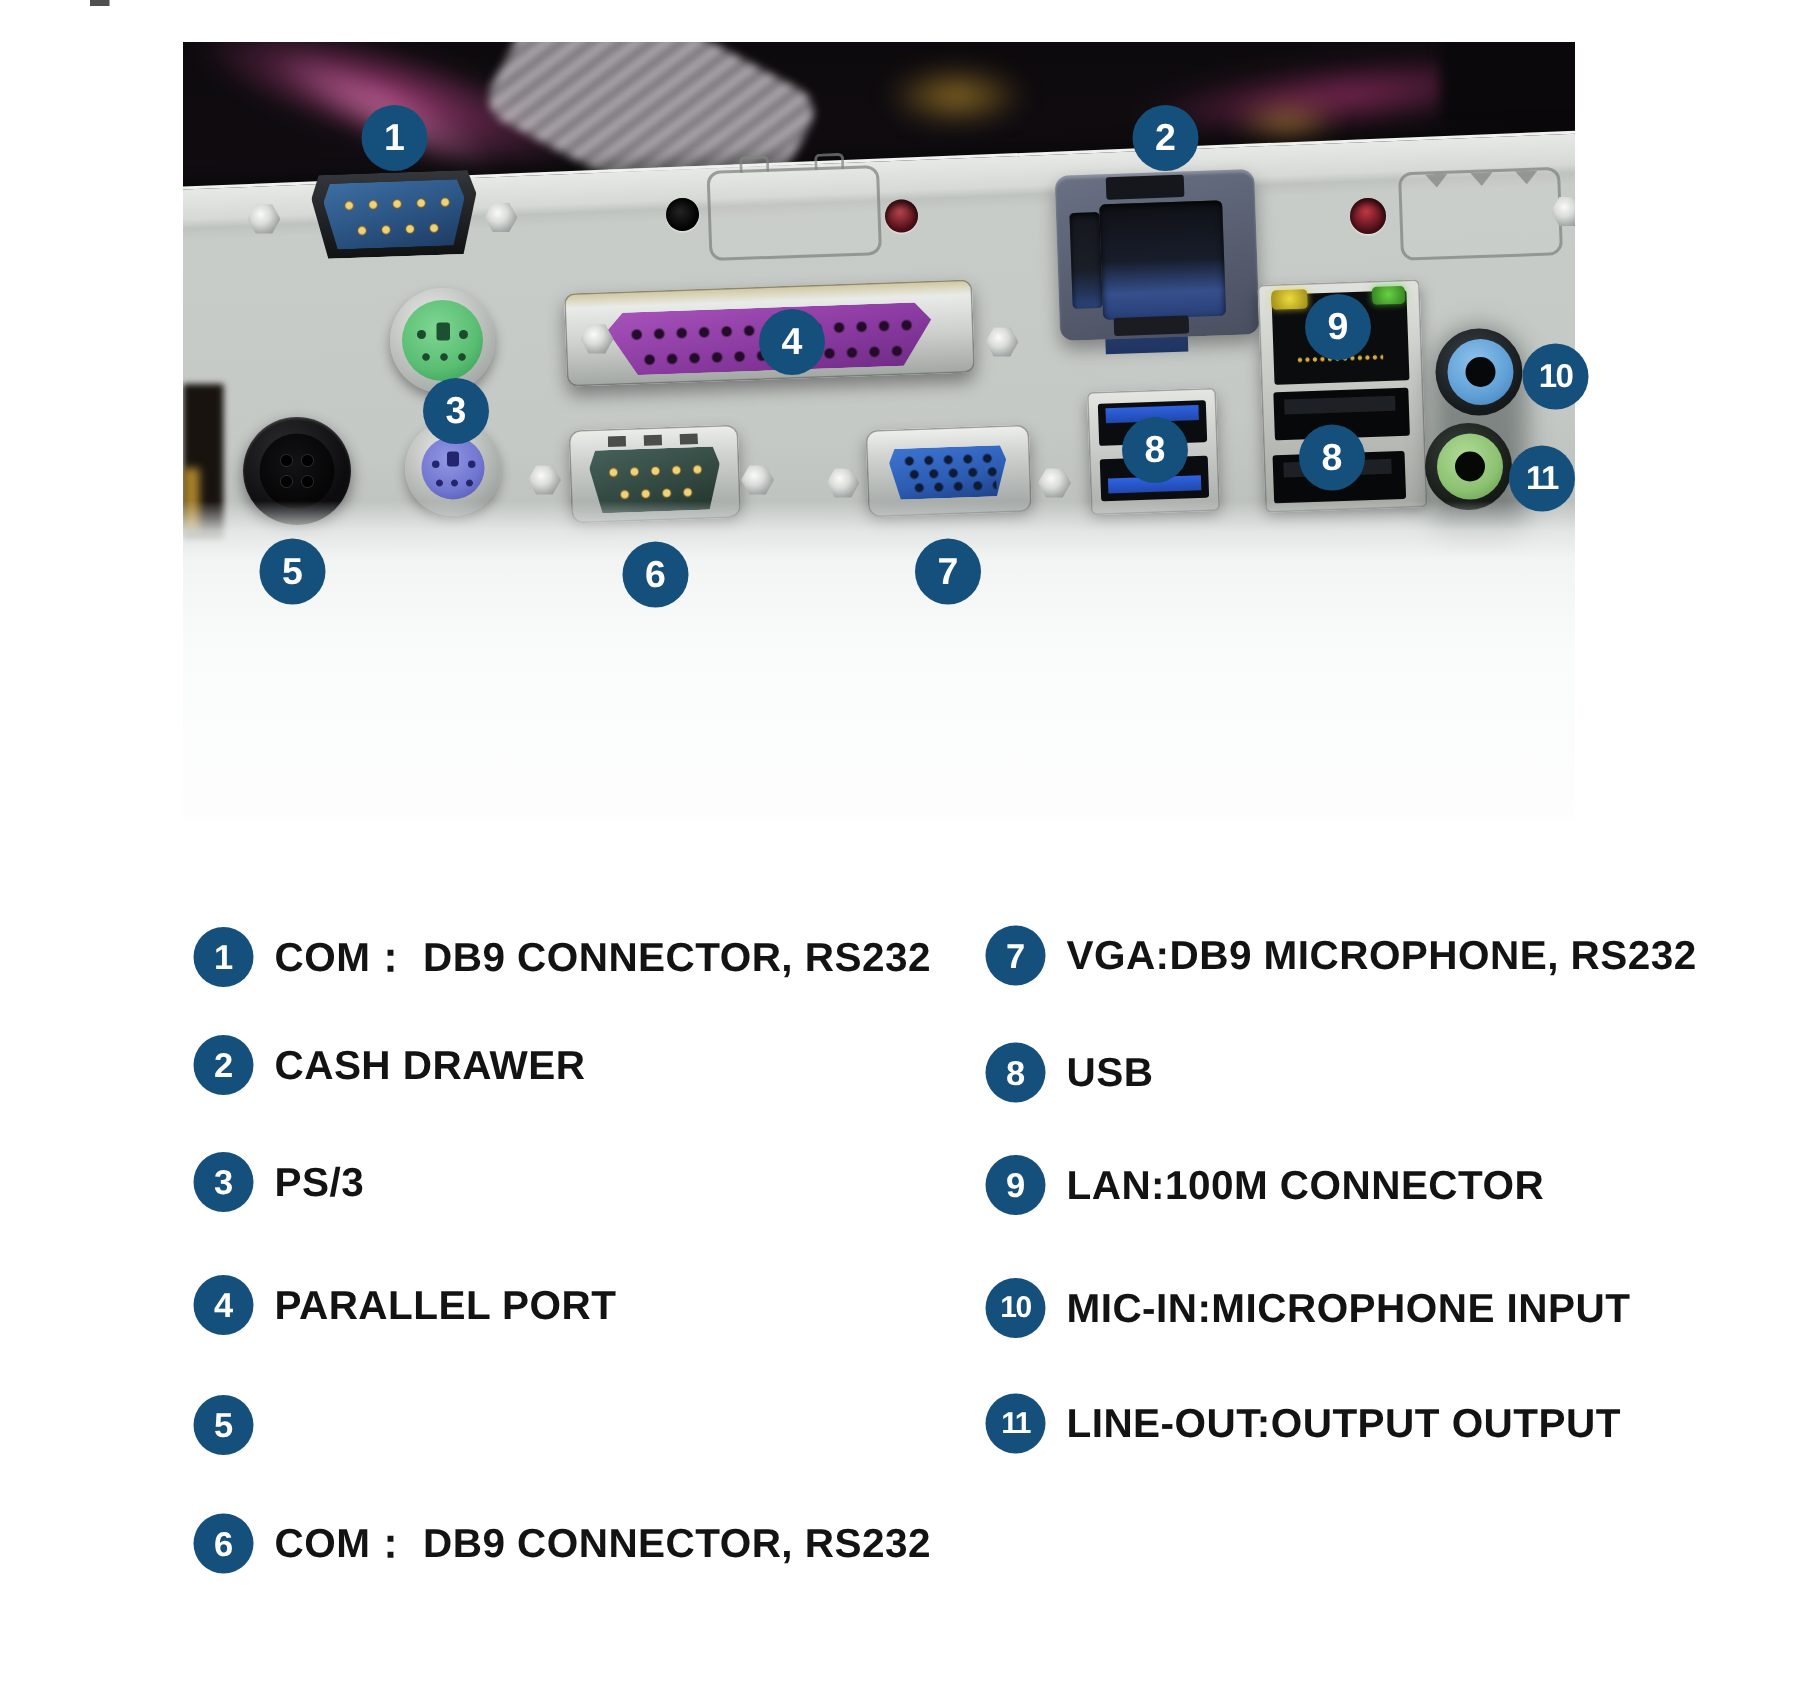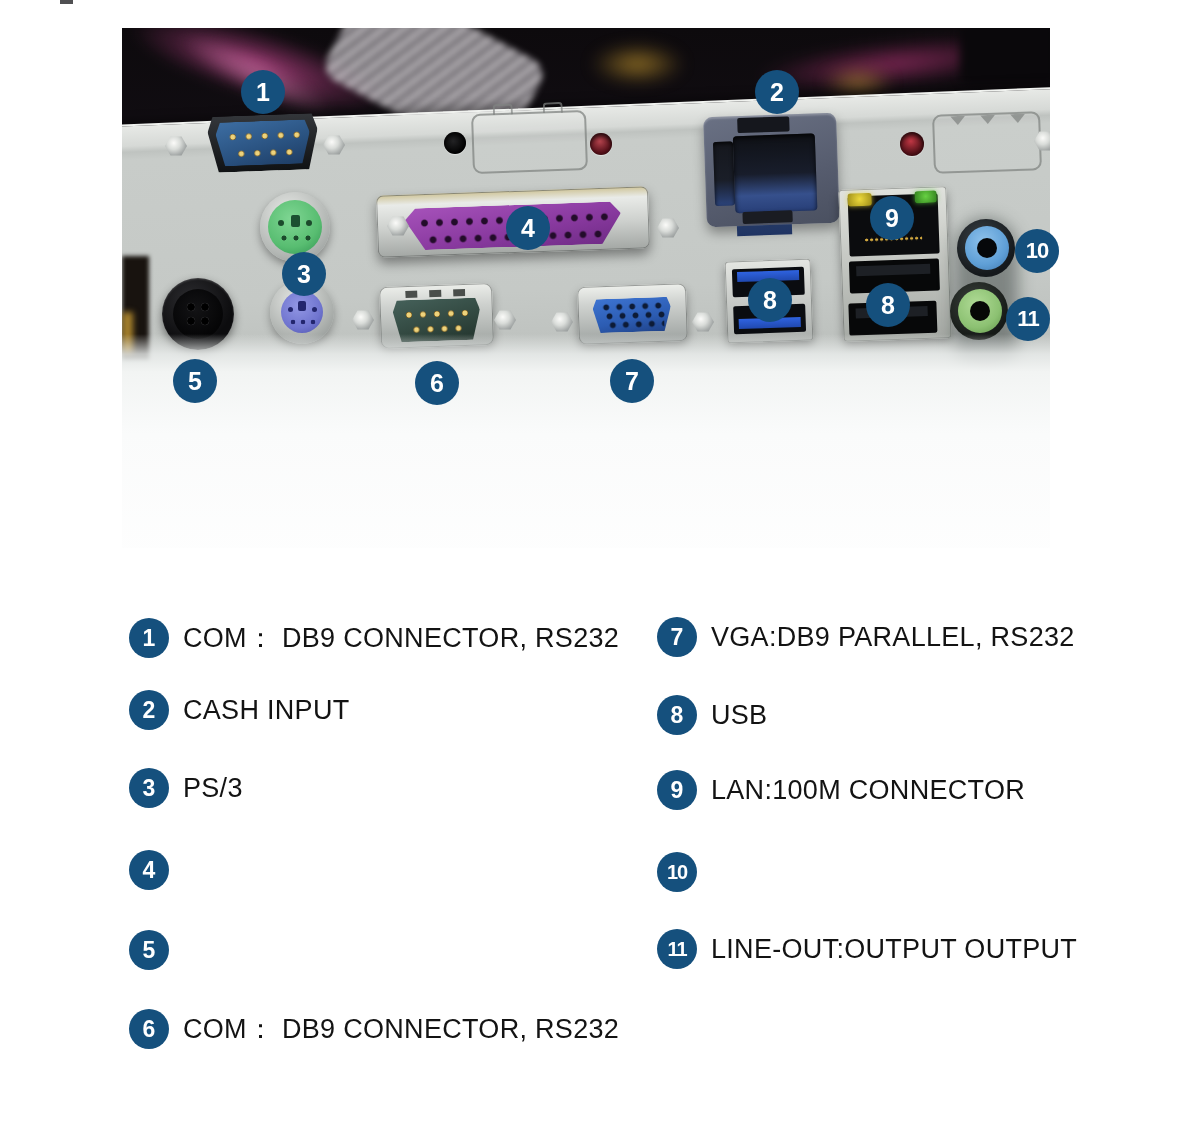--- a/index.html
+++ b/index.html
@@ -47,21 +47,21 @@
     position:absolute; border-radius:50%; background:#15507d; color:#ffffff;
     display:flex; align-items:center; justify-content:center; font-weight:bold; line-height:1;
   }
   .b44 { width:44px; height:44px; font-size:25px; }
   .b40 { width:40px; height:40px; font-size:23px; }
   .two { font-size:20px; letter-spacing:-1px; }
   .b44.two { font-size:22px; }
   
   .lrow { position:absolute; display:flex; align-items:center; height:40px; }
   .lrow .badge { position:relative; flex:0 0 auto; }
-  .llabel { margin-left:14px; font-size:27px; font-weight:400; color:#131313; letter-spacing:.3px; white-space:nowrap; }
+  .llabel { margin-left:14px; font-size:27px; font-weight:700; color:#131313; letter-spacing:.3px; white-space:nowrap; }
   .artifact { position:absolute; left:60px; top:0; width:13px; height:4px; background:#505052; }
 </style>
 </head>
 <body>
 
 <div class="page">
   <div class="artifact"></div>
 
   <div class="photo">
     <div class="photo-bg"></div>
@@ -236,66 +236,68 @@
     <div class="lrow" style="left:129px;top:618px;">
       <div class="badge b40">
           <span>1</span>
         </div>
       <div class="llabel">COM： DB9 CONNECTOR, RS232</div>
     </div>
     <div class="lrow" style="left:129px;top:690px;">
       <div class="badge b40">
           <span>2</span>
         </div>
-      <div class="llabel">CASH INPUT</div>
+      <div class="llabel">CASH DRAWER</div>
     </div>
     <div class="lrow" style="left:129px;top:768px;">
       <div class="badge b40">
           <span>3</span>
         </div>
       <div class="llabel">PS/3</div>
     </div>
     <div class="lrow" style="left:129px;top:850px;">
       <div class="badge b40">
           <span>4</span>
         </div>
+      <div class="llabel">PARALLEL PORT</div>
     </div>
     <div class="lrow" style="left:129px;top:930px;">
       <div class="badge b40">
           <span>5</span>
         </div>
     </div>
     <div class="lrow" style="left:129px;top:1009px;">
       <div class="badge b40">
           <span>6</span>
         </div>
       <div class="llabel">COM： DB9 CONNECTOR, RS232</div>
     </div>
     <div class="lrow" style="left:657px;top:617px;">
       <div class="badge b40">
           <span>7</span>
         </div>
-      <div class="llabel">VGA:DB9 PARALLEL, RS232</div>
+      <div class="llabel">VGA:DB9 MICROPHONE, RS232</div>
     </div>
     <div class="lrow" style="left:657px;top:695px;">
       <div class="badge b40">
           <span>8</span>
         </div>
       <div class="llabel">USB</div>
     </div>
     <div class="lrow" style="left:657px;top:770px;">
       <div class="badge b40">
           <span>9</span>
         </div>
       <div class="llabel">LAN:100M CONNECTOR</div>
     </div>
     <div class="lrow" style="left:657px;top:852px;">
       <div class="badge b40 two">
           <span>10</span>
         </div>
+      <div class="llabel">MIC-IN:MICROPHONE INPUT</div>
     </div>
     <div class="lrow" style="left:657px;top:929px;">
       <div class="badge b40 two">
           <span>11</span>
         </div>
       <div class="llabel">LINE-OUT:OUTPUT OUTPUT</div>
     </div>
   </div>
 </div>
 

